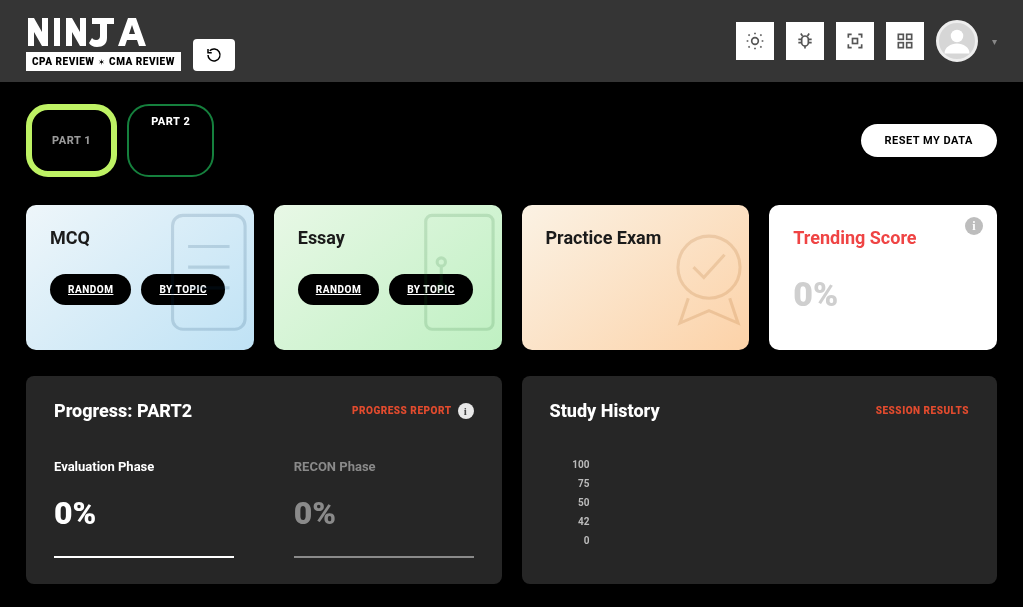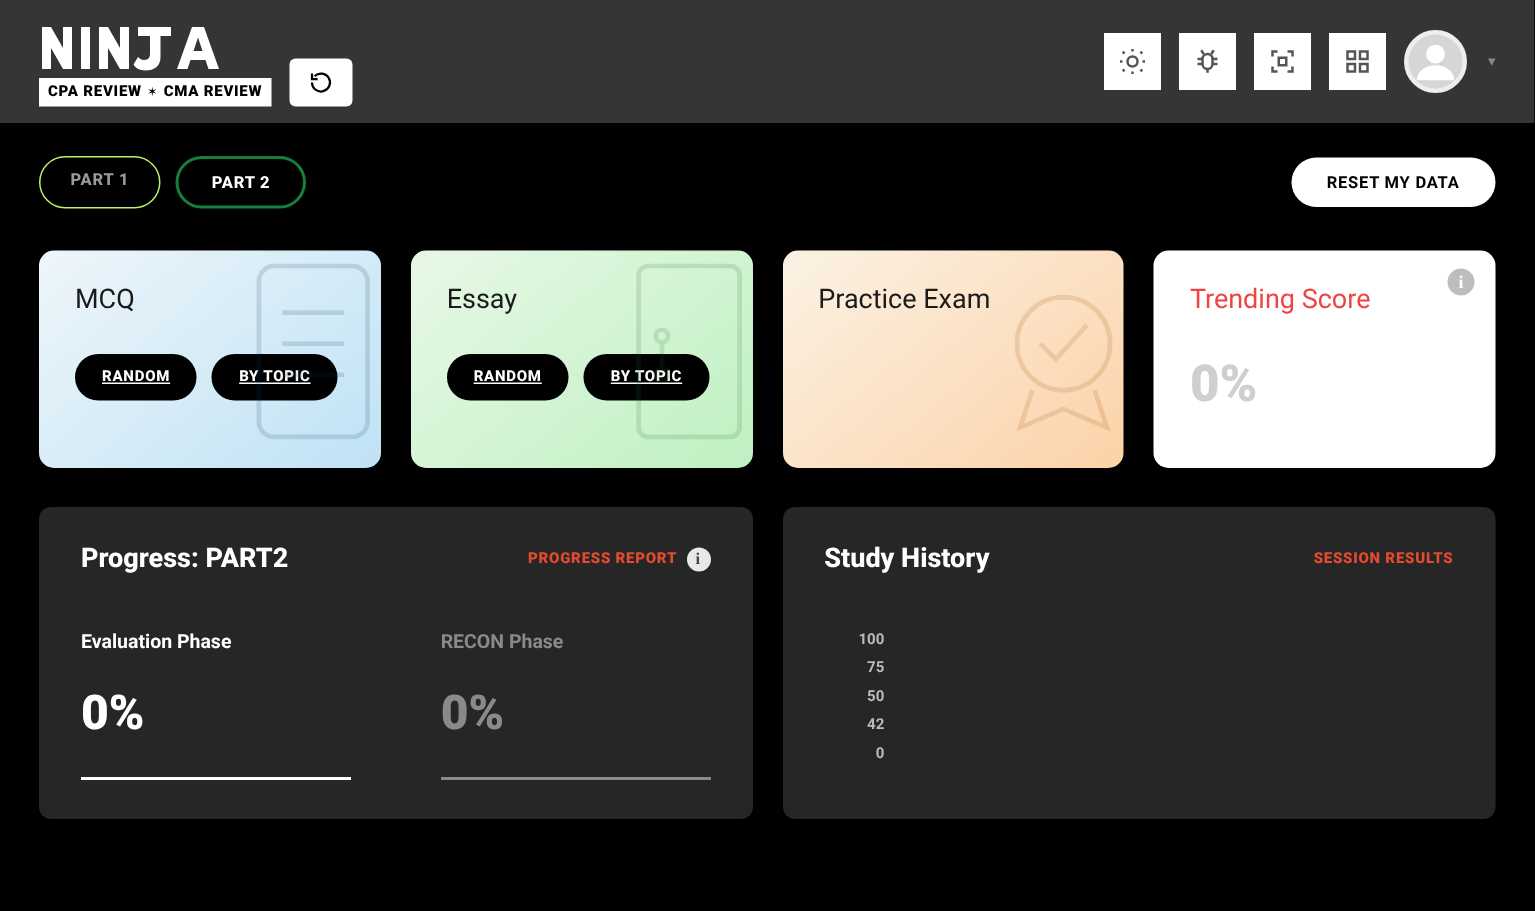--- a/index.html
+++ b/index.html
@@ -16,31 +16,31 @@
   .avatar { width:42px; height:42px; background:#d6d6d6; border-radius:50%; display:flex; align-items:center; justify-content:center; border:3px solid #eee;}
   .avatar svg{width:30px;height:30px;fill:#fff;}
   .chev { color:#888; font-size:10px; margin-left:2px;}
   .refresh-box{width:42px;height:32px;background:#fff;border-radius:4px;display:flex;align-items:center;justify-content:center;margin-left:12px;}
   .refresh-box svg{width:18px;height:18px;stroke:#000;}
 
   
   .main { padding:22px 26px; }
   .topbar { display:flex; justify-content:space-between; align-items:center; margin-bottom:28px;}
   .tabs { display:flex; gap:10px; }
-  .tab { border:1px solid #bef264; border-radius:22px; padding:8px 20px; font-size:11px; font-weight:800; letter-spacing:0.5px; cursor:pointer; color:#9a9a9a;}
+  .tab { border:6px solid #bef264; border-radius:22px; padding:24px 20px; font-size:11px; font-weight:800; letter-spacing:0.5px; cursor:pointer; color:#9a9a9a;}
   .tab.active { border:2px solid #15803d; color:#fff; padding:9px 22px;}
   .reset-btn { background:#fff; color:#000; border-radius:22px; padding:10px 24px; font-size:11px; font-weight:700; letter-spacing:0.5px; cursor:pointer;}
 
   .cards { display:grid; grid-template-columns:repeat(4,1fr); gap:20px; margin-bottom:26px;}
   .card { border-radius:10px; padding:22px 24px; height:145px; position:relative; overflow:hidden;}
   .card.blue   { background:linear-gradient(140deg,#eef6fa 0%,#bfe2f5 100%); }
   .card.green  { background:linear-gradient(140deg,#e8f8e6 0%,#bff0c2 100%); }
   .card.orange { background:linear-gradient(140deg,#fbf2e4 0%,#fcd2a8 100%); }
   .card.white  { background:#fff; }
-  .card h3 { color:#1b1b1b; font-size:18px; font-weight:400; margin-bottom:26px;}
+  .card h3 { color:#1b1b1b; font-size:18px; font-weight:700; margin-bottom:26px;}
   .card.white h3 { color:#ef4444; }
   .card-btns { display:flex; gap:10px;}
   .pill { background:#000; color:#fff; border-radius:22px; padding:10px 18px; font-size:10px; font-weight:800; letter-spacing:0.5px; cursor:pointer;text-decoration:underline;}
   .score-val { color:#cfcfcf; font-size:34px; font-weight:900; }
   .info-dot { position:absolute; top:12px; right:14px; width:18px;height:18px;background:#bdbdbd;border-radius:50%;display:flex;align-items:center;justify-content:center;color:#fff;font-size:12px;font-weight:900;font-family:serif;}
 
   .panels { display:grid; grid-template-columns:1fr 1fr; gap:20px;}
   .panel { background:#262626; border-radius:8px; padding:24px 28px; height:208px;}
   .panel-head { display:flex; justify-content:space-between; align-items:center; margin-bottom:38px;}
   .panel-title { font-size:18px; font-weight:800; }

